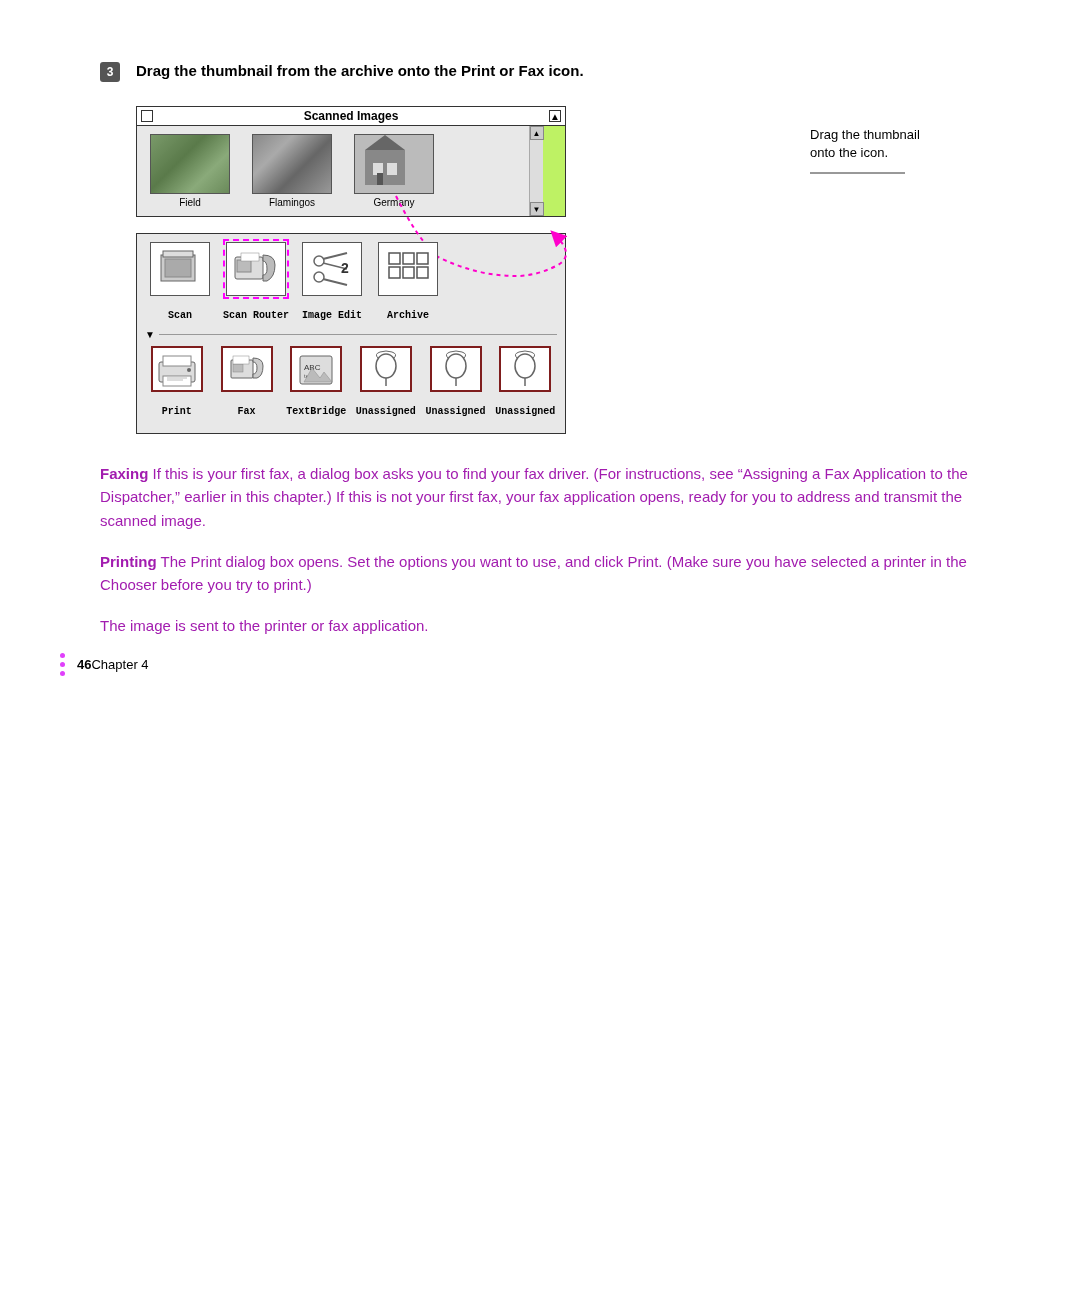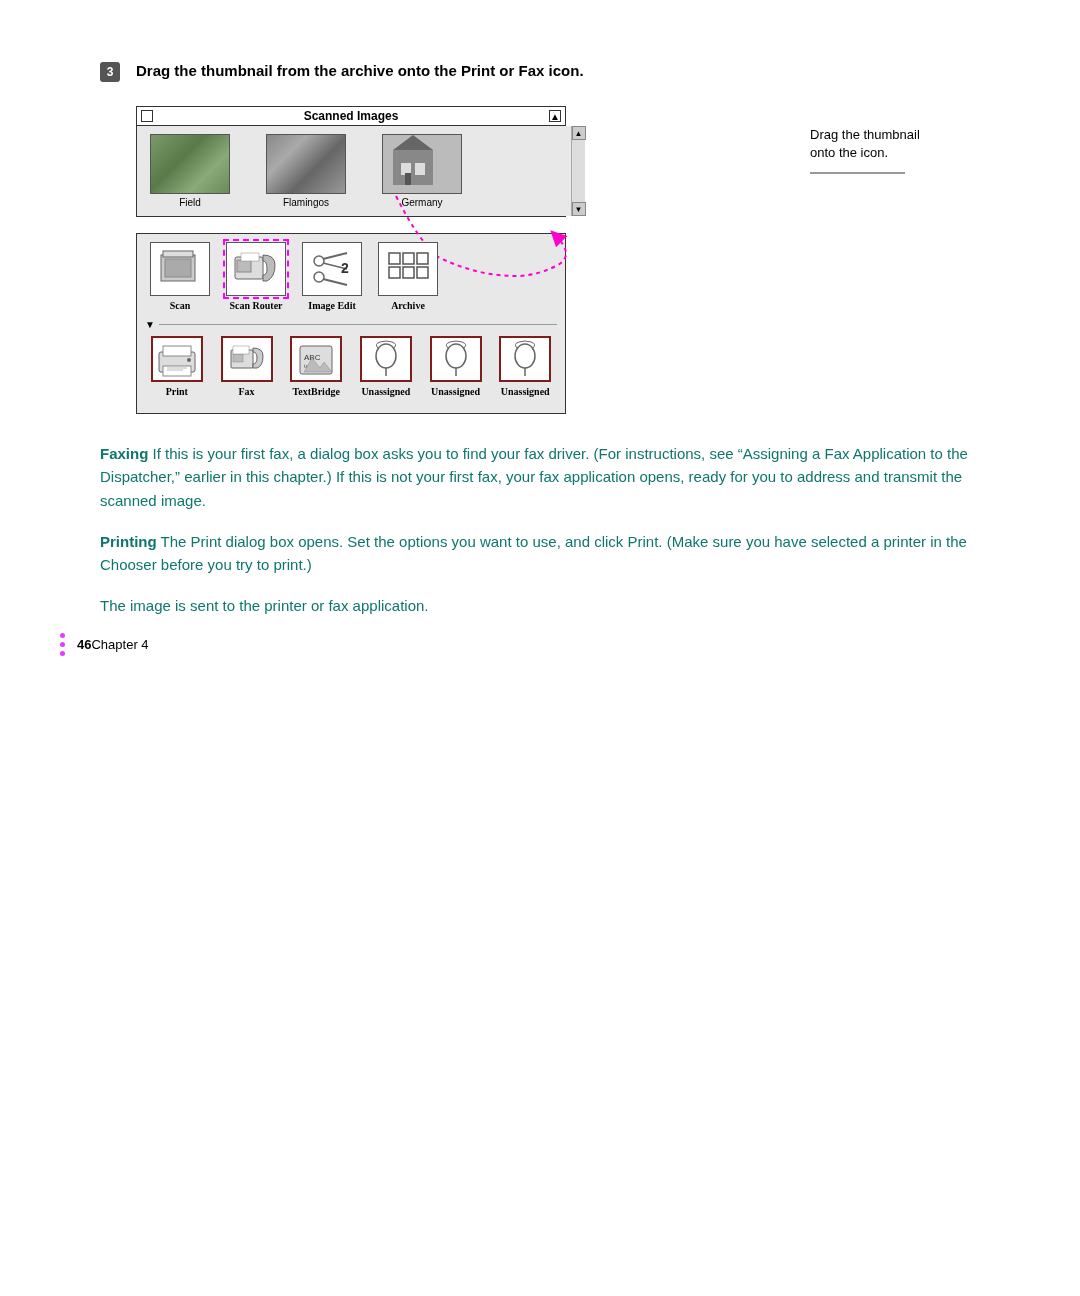--- a/index.html
+++ b/index.html
@@ -98,21 +98,21 @@
       flex-shrink: 0;
       display: flex;
       align-items: center;
       justify-content: center;
       font-size: 10px;
     }
 
     .scanned-images-content {
       display: flex;
       padding: 8px;
-      gap: 26px;
+      gap: 12px;
       background: #e8e8e8;
     }
 
     .thumbnail-item {
       display: flex;
       flex-direction: column;
       align-items: center;
       width: 90px;
     }
 
@@ -199,24 +199,24 @@
       border: 1px solid #555;
       background: #fff;
       display: flex;
       align-items: center;
       justify-content: center;
       font-size: 20px;
       position: relative;
     }
 
     .dispatcher-icon-label {
-      font-family: Liberation Serif, serif;
+      font-family: Liberation Mono, monospace;
       font-size: 10px;
       font-weight: bold;
-      margin-top: 4px;
+      margin-top: 14px;
       text-align: center;
     }
 
     
     .callout {
       position: absolute;
       right: -200px;
       top: 30px;
       font-family: Arial, Helvetica, sans-serif;
       font-size: 13px;
@@ -224,21 +224,21 @@
       width: 180px;
     }
 
     
     .body-section {
       margin-left: 0;
       margin-bottom: 18px;
       font-family: Arial, Helvetica, sans-serif;
       font-size: 15px;
       line-height: 1.55;
-      color: #0f766e;
+      color: #a21caf;
     }
 
     .body-section .bold-term {
       font-weight: bold;
     }
 
     
     .page-footer {
       position: absolute;
       bottom: 40px;

